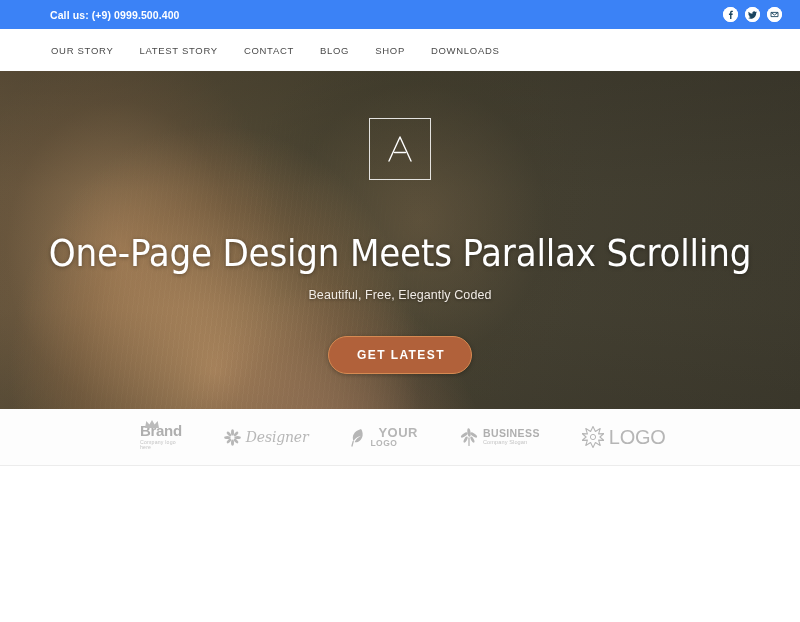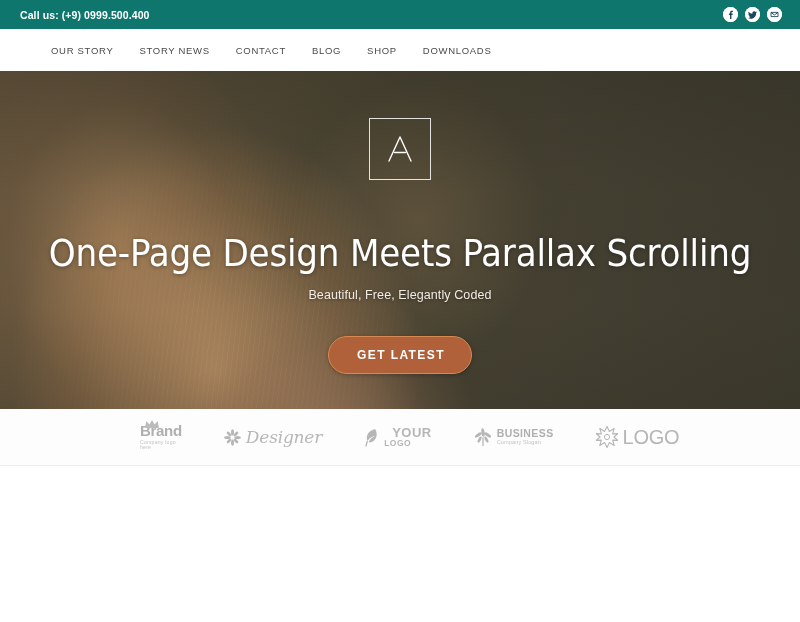--- a/index.html
+++ b/index.html
@@ -17,25 +17,25 @@
     position: relative;
     width: 800px;
     height: 622px;
     background: #ffffff;
   }
 
   
   .topbar {
     position: relative;
     height: 29px;
-    background: #0f766e;
+    background: #3b82f6;
     display: flex;
     align-items: center;
     justify-content: space-between;
-    padding: 0 18px 0 20px;
+    padding: 0 18px 0 50px;
   }
   .topbar-phone {
     color: #ffffff;
     font-size: 10.5px;
     font-weight: bold;
     letter-spacing: 0.1px;
     white-space: nowrap;
   }
   .topbar-social {
     display: flex;
@@ -221,21 +221,21 @@
     color: #a9a9a9;
     letter-spacing: -0.3px;
   }
   .c-brand-sub {
     font-size: 5.2px;
     color: #bdbdbd;
     letter-spacing: 0.2px;
     margin-top: 1px;
   }
   .c-designer {
-    font-size: 17px;
+    font-size: 14px;
     color: #b2b2b2;
     font-family: "DejaVu Serif", serif;
     font-style: italic;
     letter-spacing: -0.2px;
   }
   .c-your { font-size: 13px; font-weight: bold; color: #b0b0b0; letter-spacing: 0.5px; margin-left: 8px; }
   .c-logo2 { font-size: 8.5px; font-weight: bold; color: #b0b0b0; letter-spacing: 0.5px; }
   .c-biz-name { font-size: 10.5px; font-weight: bold; color: #a9a9a9; letter-spacing: 0.4px; }
   .c-biz-sub { font-size: 5.6px; color: #bdbdbd; letter-spacing: 0.1px; margin-top: 1px; }
   .c-logo-big { font-size: 20px; color: #b0b0b0; letter-spacing: -0.3px; font-family: "Liberation Sans", sans-serif; }
@@ -278,21 +278,21 @@
       </span>
 
     </div>
   </div>
 
   <div class="header">
 
 
     <nav class="nav">
       <a class="nav-item" href="#">OUR STORY</a>
-      <a class="nav-item" href="#">STORY NEWS</a>
+      <a class="nav-item" href="#">LATEST STORY</a>
       <a class="nav-item" href="#">CONTACT</a>
       <a class="nav-item" href="#">BLOG</a>
       <a class="nav-item" href="#">SHOP</a>
       <a class="nav-item" href="#">DOWNLOADS</a>
     </nav>
 
   </div>
 
   <div class="hero">
     <div class="hero-photo"></div>

